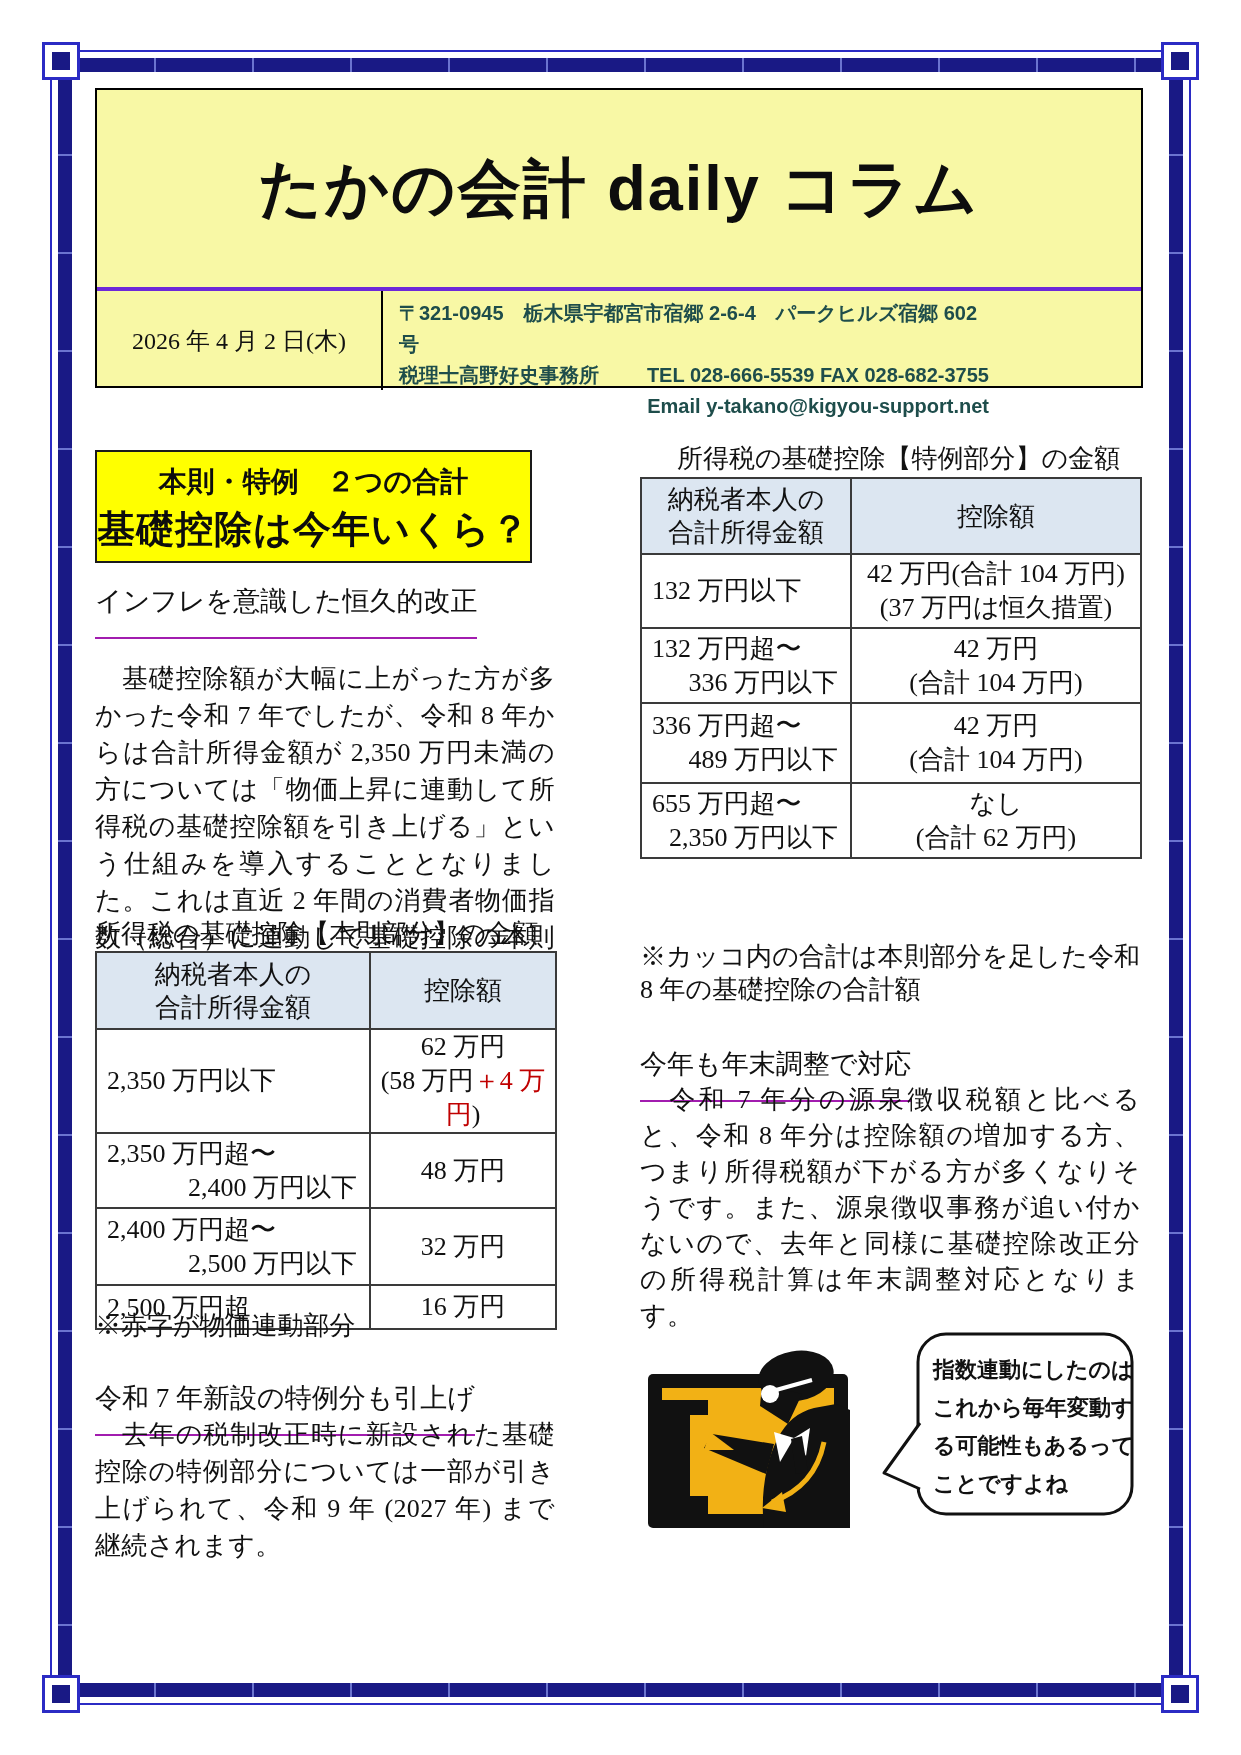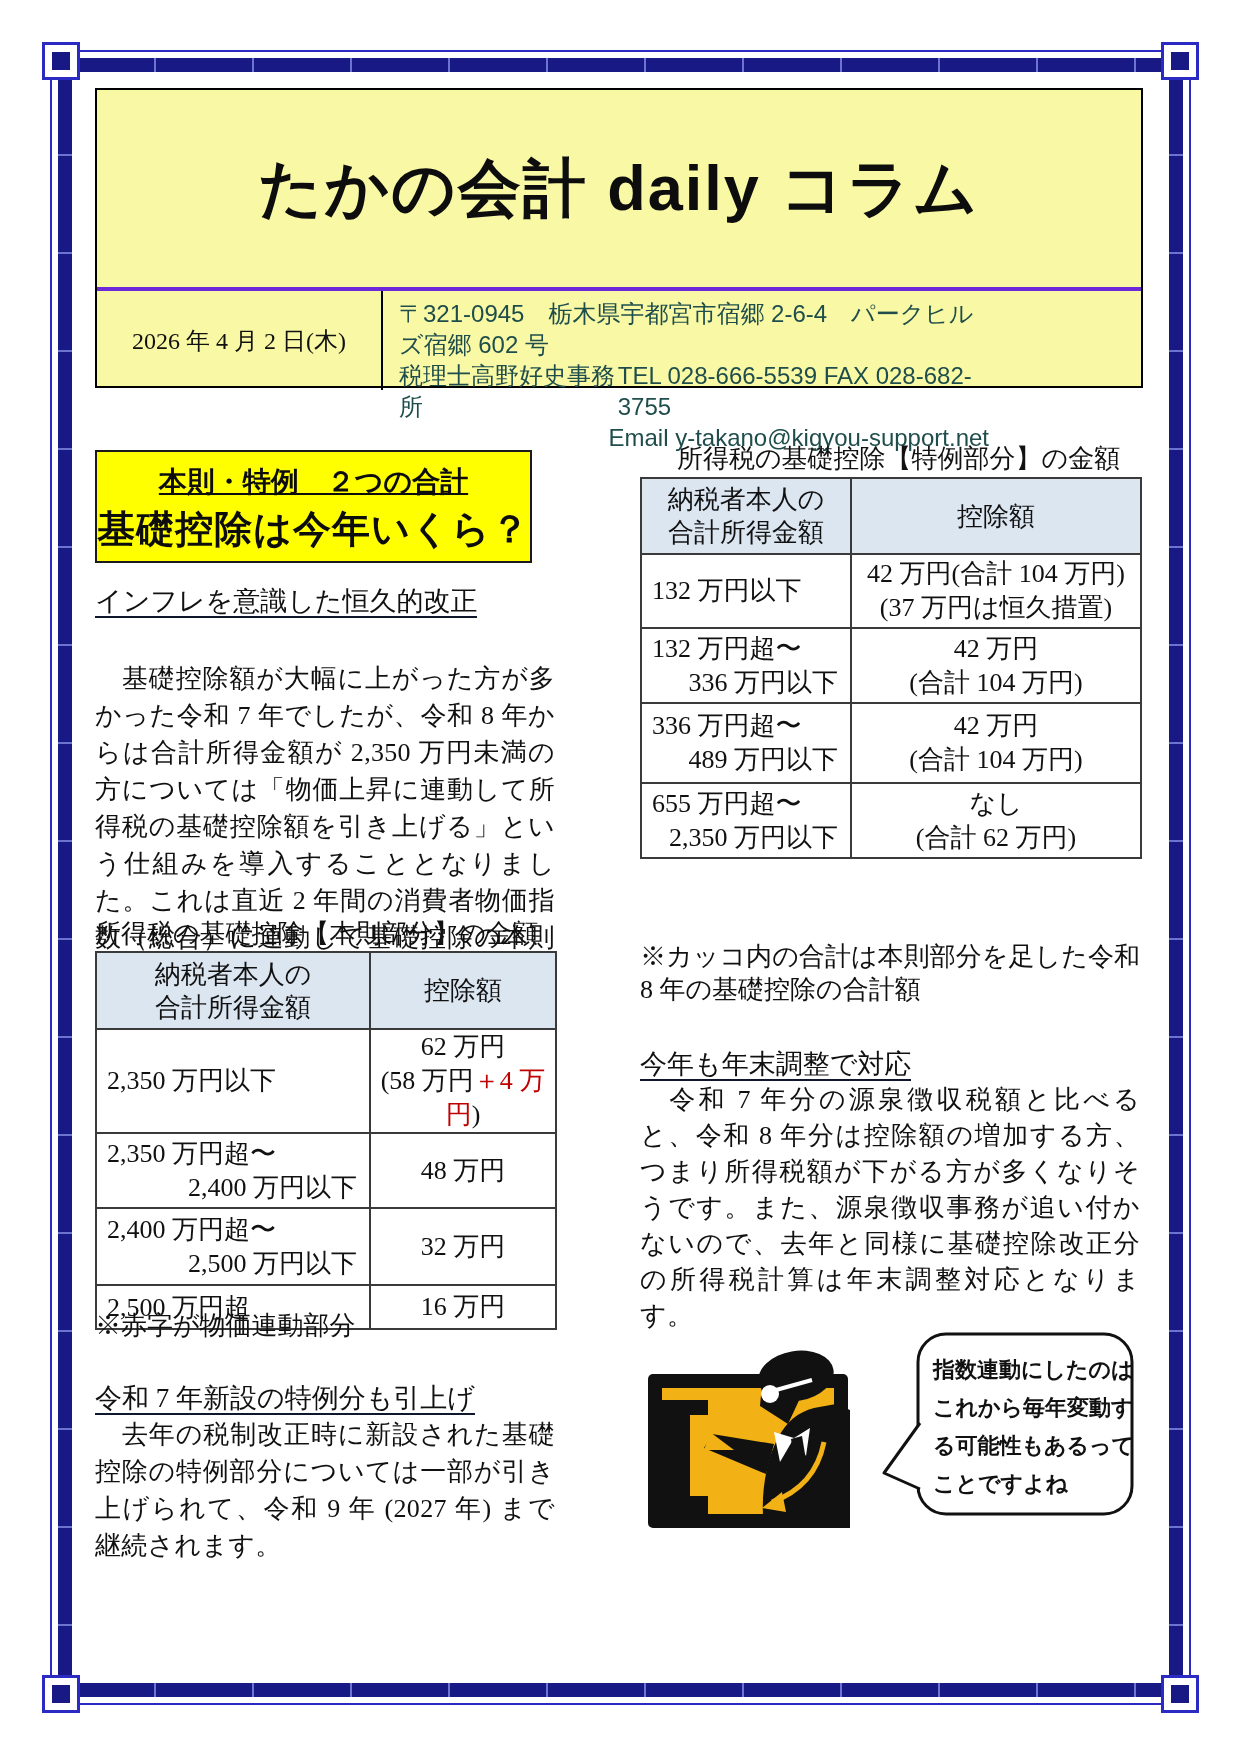--- a/index.html
+++ b/index.html
@@ -22,33 +22,33 @@
   .fcorner.tl{left:42px;top:42px;} .fcorner.tr{right:42px;top:42px;}
   .fcorner.bl{left:42px;bottom:42px;} .fcorner.br{right:42px;bottom:42px;}
 
   
   .header-box{position:absolute;left:95px;top:88px;width:1048px;height:300px;
     background:#f8f8a5;border:2px solid #000;box-sizing:border-box;}
   .header-title-area{height:197px;border-bottom:4px solid #6d28d9;display:flex;align-items:center;justify-content:center;}
   .header-title{font-size:63px;font-weight:600;letter-spacing:2px;color:#0d0d0d;}
   .header-info{display:flex;height:99px;}
   .date-cell{width:286px;border-right:2px solid #000;box-sizing:border-box;display:flex;align-items:center;justify-content:center;font-size:24px;}
-  .addr-cell{flex:1;box-sizing:border-box;padding:7px 152px 6px 16px;color:#1e4d4b;font-size:24px;line-height:31px;font-weight:400;}
+  .addr-cell{flex:1;box-sizing:border-box;padding:7px 152px 6px 16px;color:#1e4d4b;font-size:20px;line-height:31px;font-weight:700;}
   .addr-row2{display:flex;justify-content:space-between;}
   .addr-row3{text-align:right;}
 
   
   .headline-box{position:absolute;left:95px;top:450px;width:437px;height:113px;background:#ffff00;
     border:2px solid #1a1a1a;box-sizing:border-box;text-align:center;}
-  .headline-kicker{font-size:28px;font-weight:700;margin-top:11px;color:#0d0d0d;text-decoration:underline;}
+  .headline-kicker{font-size:28px;font-weight:700;margin-top:11px;color:#0d0d0d;}
   .headline-title{font-size:38px;font-weight:700;margin-top:3px;color:#0d0d0d;letter-spacing:1px;}
 
   
   .sec-heading{position:absolute;font-size:27px;}
-  .sec-heading span{border-bottom:2px solid #0f172a;padding-bottom:0;}
+  .sec-heading span{border-bottom:2px solid #a21caf;padding-bottom:21px;}
   .body-p{position:absolute;font-size:26px;text-align:justify;letter-spacing:0.3px;}
   .tbl-title{position:absolute;font-size:26px;}
   .tbl-note{position:absolute;font-size:26px;}
 
   
   table.jt{position:absolute;border-collapse:collapse;table-layout:fixed;}
   .jt td{border:2px solid #3a3a3a;padding:0;font-size:26px;vertical-align:middle;}
   .jt .th{background:#dce6f1;text-align:center;}
   .jt .th div{line-height:33px;}
   .inc .l1{text-align:left;padding:1px 4px 0 10px;line-height:34px;}

